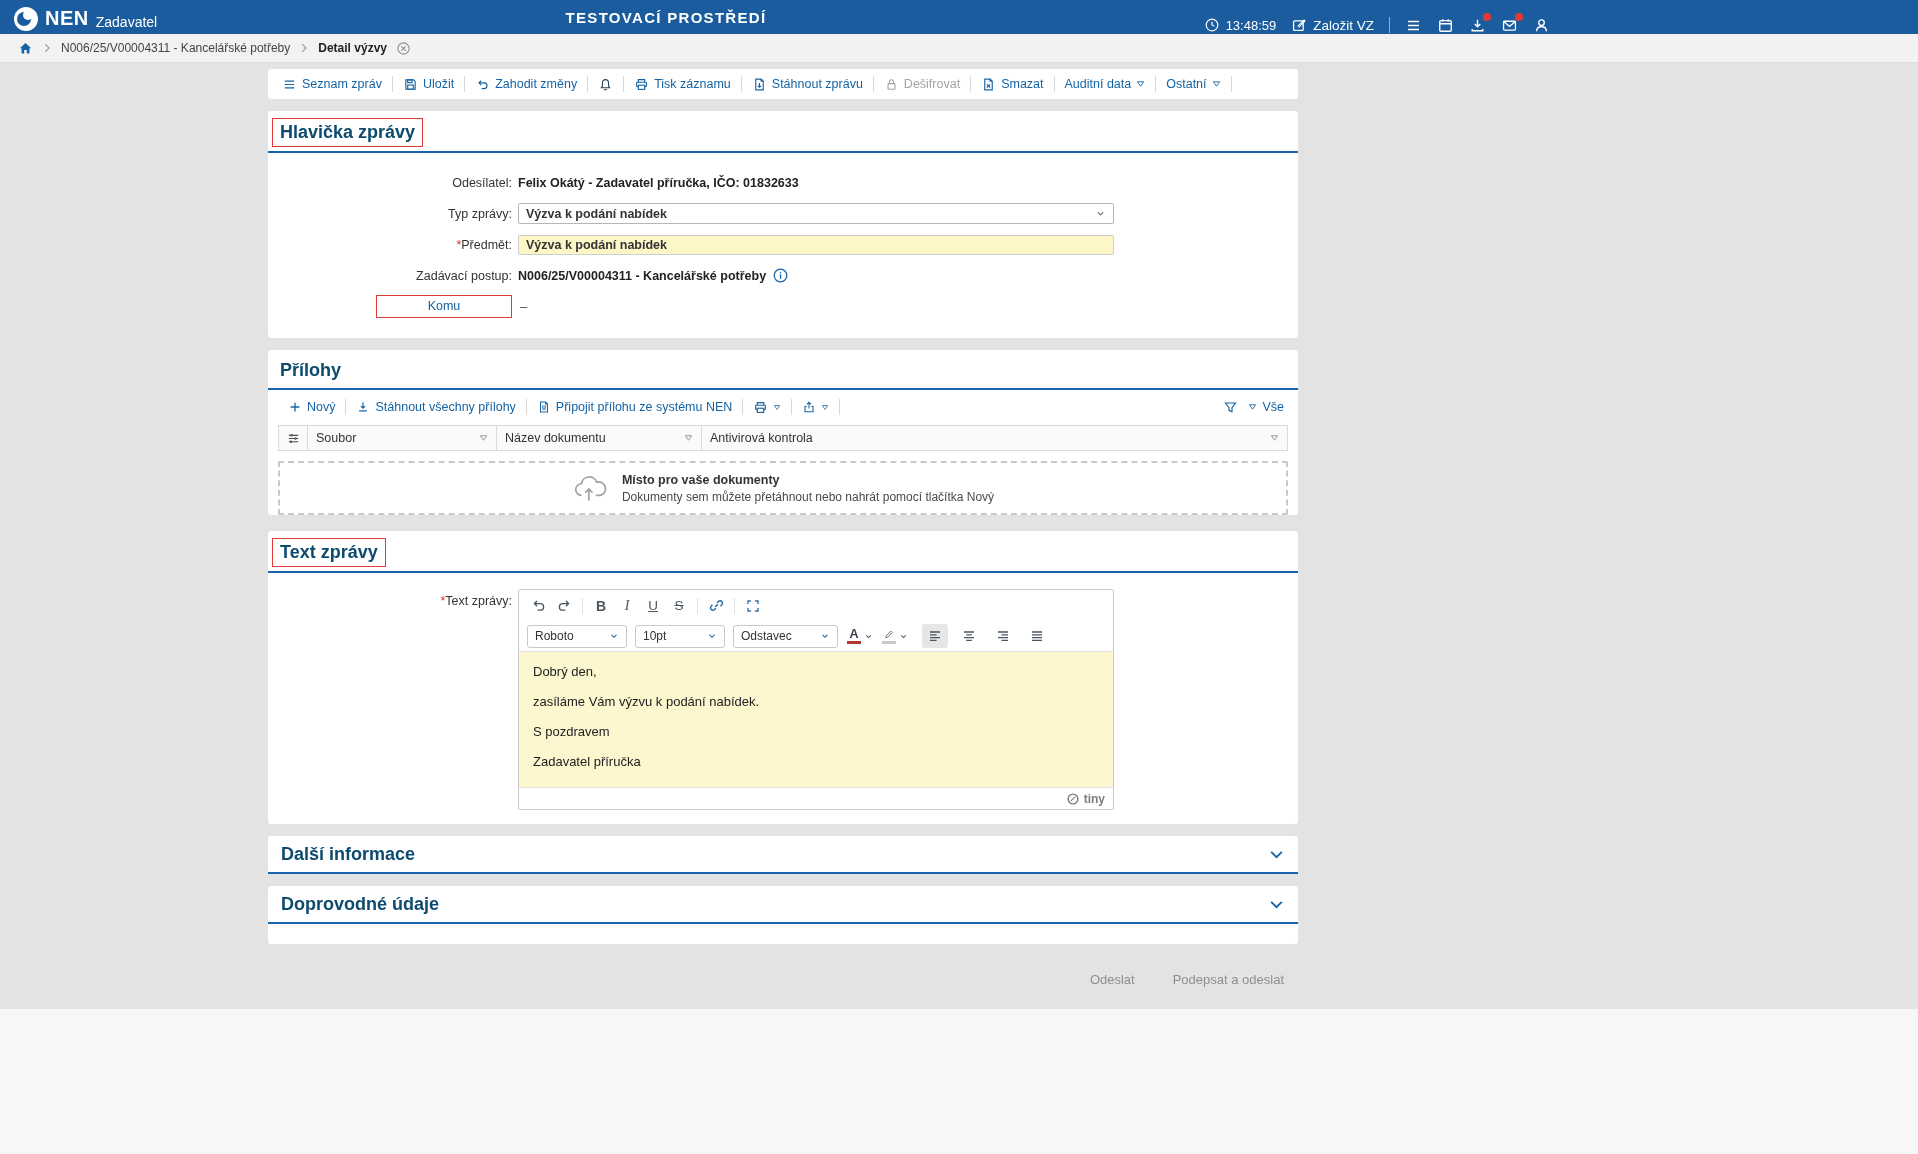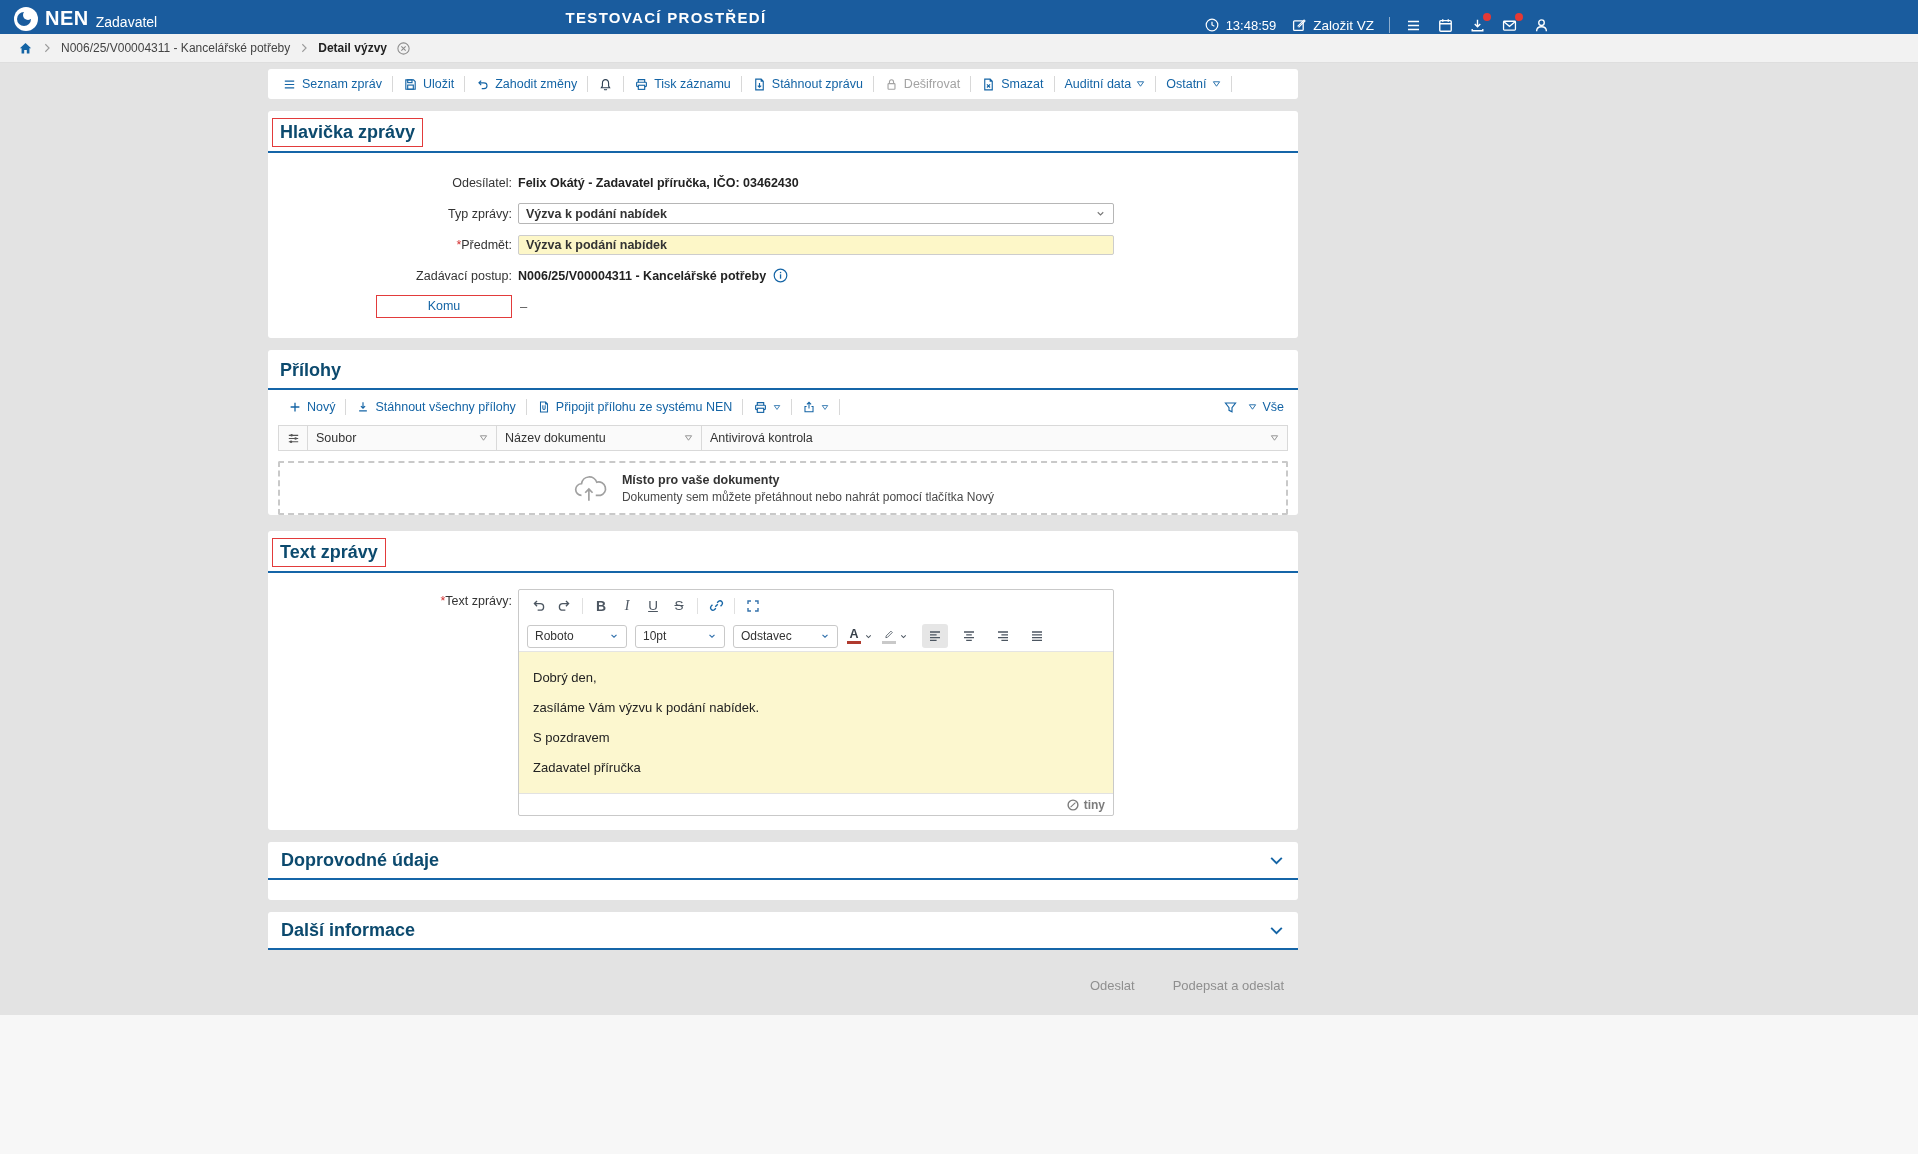--- a/index.html
+++ b/index.html
@@ -86,21 +86,21 @@
   .glyph-u { font-size:13.5px; text-decoration:underline; }
   .glyph-s { font-size:13.5px; text-decoration:line-through; }
   .ed-select { height:23px; border:1px solid #c9c9c9; border-radius:3px; background:#fff; display:flex; align-items:center; justify-content:space-between; padding:0 7px; font-size:12px; color:#333; cursor:pointer; }
   .w-font { width:100px; } .w-size { width:90px; } .w-block { width:105px; }
   .color-btn { display:flex; align-items:center; gap:2px; cursor:pointer; }
   .color-a { display:flex; flex-direction:column; align-items:center; width:16px; }
   .color-a .glyph { font-weight:bold; font-size:12.5px; line-height:12px; color:#39424c; }
   .bar-red { width:14px; height:3px; background:#b03a2e; margin-top:1px; }
   .bar-gray { width:14px; height:3px; background:#c9c9c9; margin-top:1px; }
   .ed-content { background:#fcf7cf; padding:13px 14px 2px; min-height:130px; cursor:text; }
-  .ed-content p { font-size:13px; line-height:13px; margin:6px 0 17px; color:#222; }
+  .ed-content p { font-size:13px; line-height:13px; margin:0 0 17px; color:#222; }
   .ed-foot { border-top:1px solid #e2e2e2; height:22px; display:flex; align-items:center; justify-content:flex-end; gap:4px; padding:0 8px; }
   .tiny-label { font-size:12px; font-weight:bold; color:#7c7c7c; }
 
   
   .collapse-bar { height:36px; display:flex; align-items:center; justify-content:space-between; padding:0 13px; cursor:pointer; }
   .collapse-line { height:2px; background:#1565a8; }
   .collapse-tail { height:20px; }
   .footer-actions { display:flex; justify-content:flex-end; gap:38px; padding:16px 14px 0; font-size:13px; color:#8f8f8f; }
   .footer-actions span { cursor:pointer; }
   .bottom-filler { height:211px; background:#f7f7f7; }
@@ -263,21 +263,21 @@
 
   <div class="panel">
     <div class="section-head">
       <span class="red-box">
         <span class="section-title">Hlavička zprávy</span>
       </span>
     </div>
     <div class="hl-form">
       <div class="form-row">
         <span class="form-label">Odesílatel:</span>
-        <span class="form-value bold-val">Felix Okátý - Zadavatel příručka, IČO: 03462430</span>
+        <span class="form-value bold-val">Felix Okátý - Zadavatel příručka, IČO: 01832633</span>
       </div>
       <div class="form-row">
         <span class="form-label">Typ zprávy:</span>
         <span class="select-box">
           <span>Výzva k podání nabídek</span>
           <svg width="11" height="11" viewBox="0 0 16 16" fill="none" stroke="#777" stroke-width="1.6">
                 <path d="M4 6.2 L8 10 L12 6.2"></path>
               </svg>
         </span>
       </div>
@@ -524,39 +524,39 @@
                 <path d="M5.2 10.4 L10.8 5.2" stroke-width="1.3"></path>
               </svg>
           <span class="tiny-label">tiny</span>
         </div>
       </div>
     </div>
   </div>
 
   <div class="panel">
     <div class="collapse-bar">
+      <span class="section-title">Další informace</span>
+      <svg width="17" height="17" viewBox="0 0 16 16" fill="none" stroke="#1464a5" stroke-width="1.8">
+            <path d="M3 5.5 L8 10.5 L13 5.5"></path>
+          </svg>
+    </div>
+    <div class="collapse-line"></div>
+  </div>
+
+  <div class="panel">
+    <div class="collapse-bar">
       <span class="section-title">Doprovodné údaje</span>
       <svg width="17" height="17" viewBox="0 0 16 16" fill="none" stroke="#1464a5" stroke-width="1.8">
             <path d="M3 5.5 L8 10.5 L13 5.5"></path>
           </svg>
     </div>
     <div class="collapse-line"></div>
     <div class="collapse-tail"></div>
   </div>
 
-  <div class="panel">
-    <div class="collapse-bar">
-      <span class="section-title">Další informace</span>
-      <svg width="17" height="17" viewBox="0 0 16 16" fill="none" stroke="#1464a5" stroke-width="1.8">
-            <path d="M3 5.5 L8 10.5 L13 5.5"></path>
-          </svg>
-    </div>
-    <div class="collapse-line"></div>
-  </div>
-
   <div class="footer-actions">
     <span>Odeslat</span>
     <span>Podepsat a odeslat</span>
   </div>
 
 </div>
 </div>
 
 <div class="bottom-filler"></div>
 

